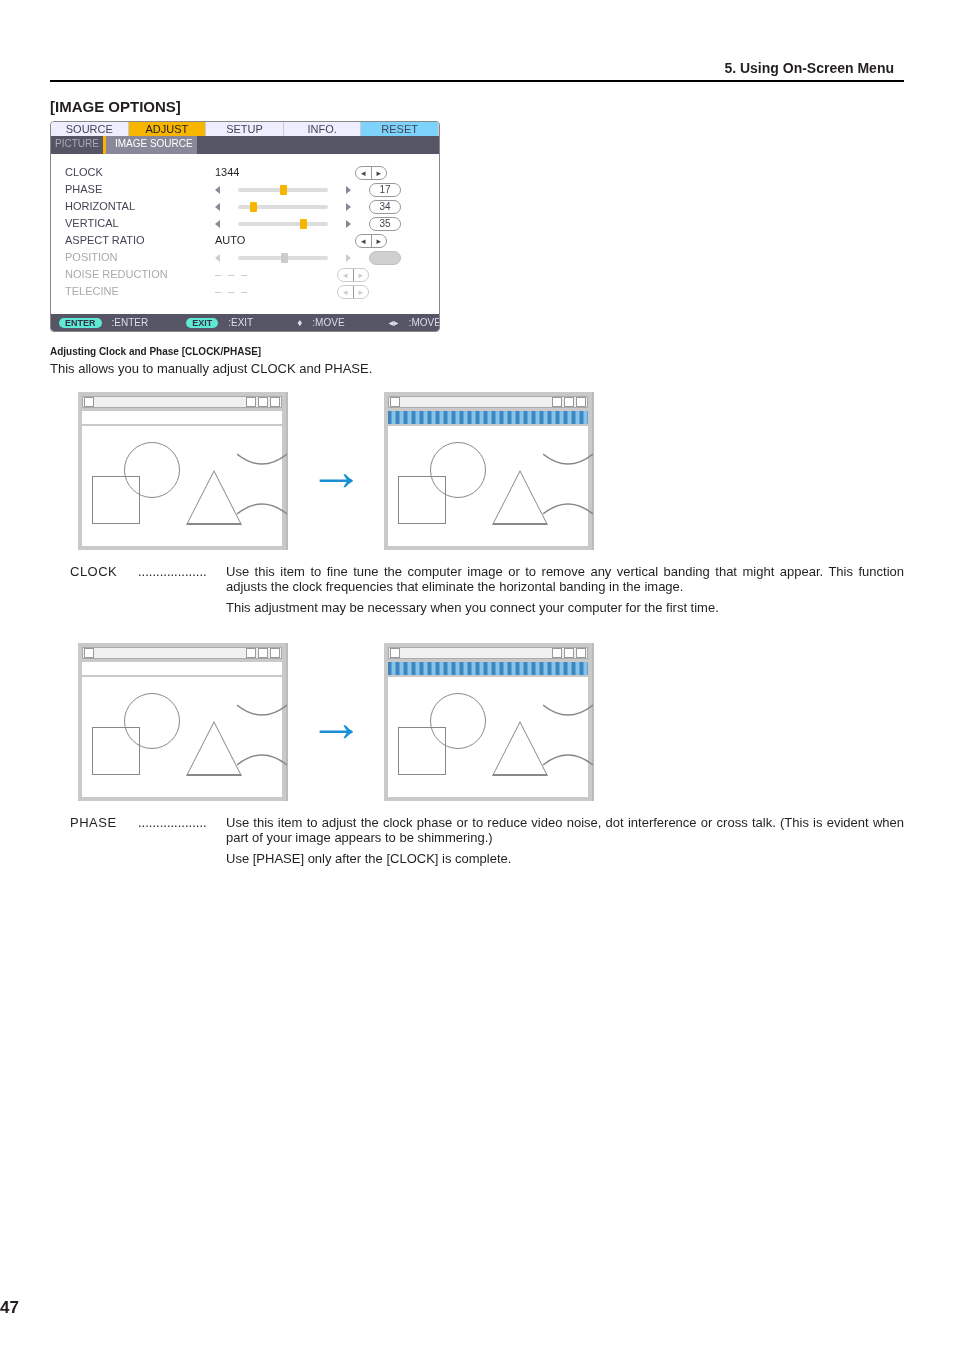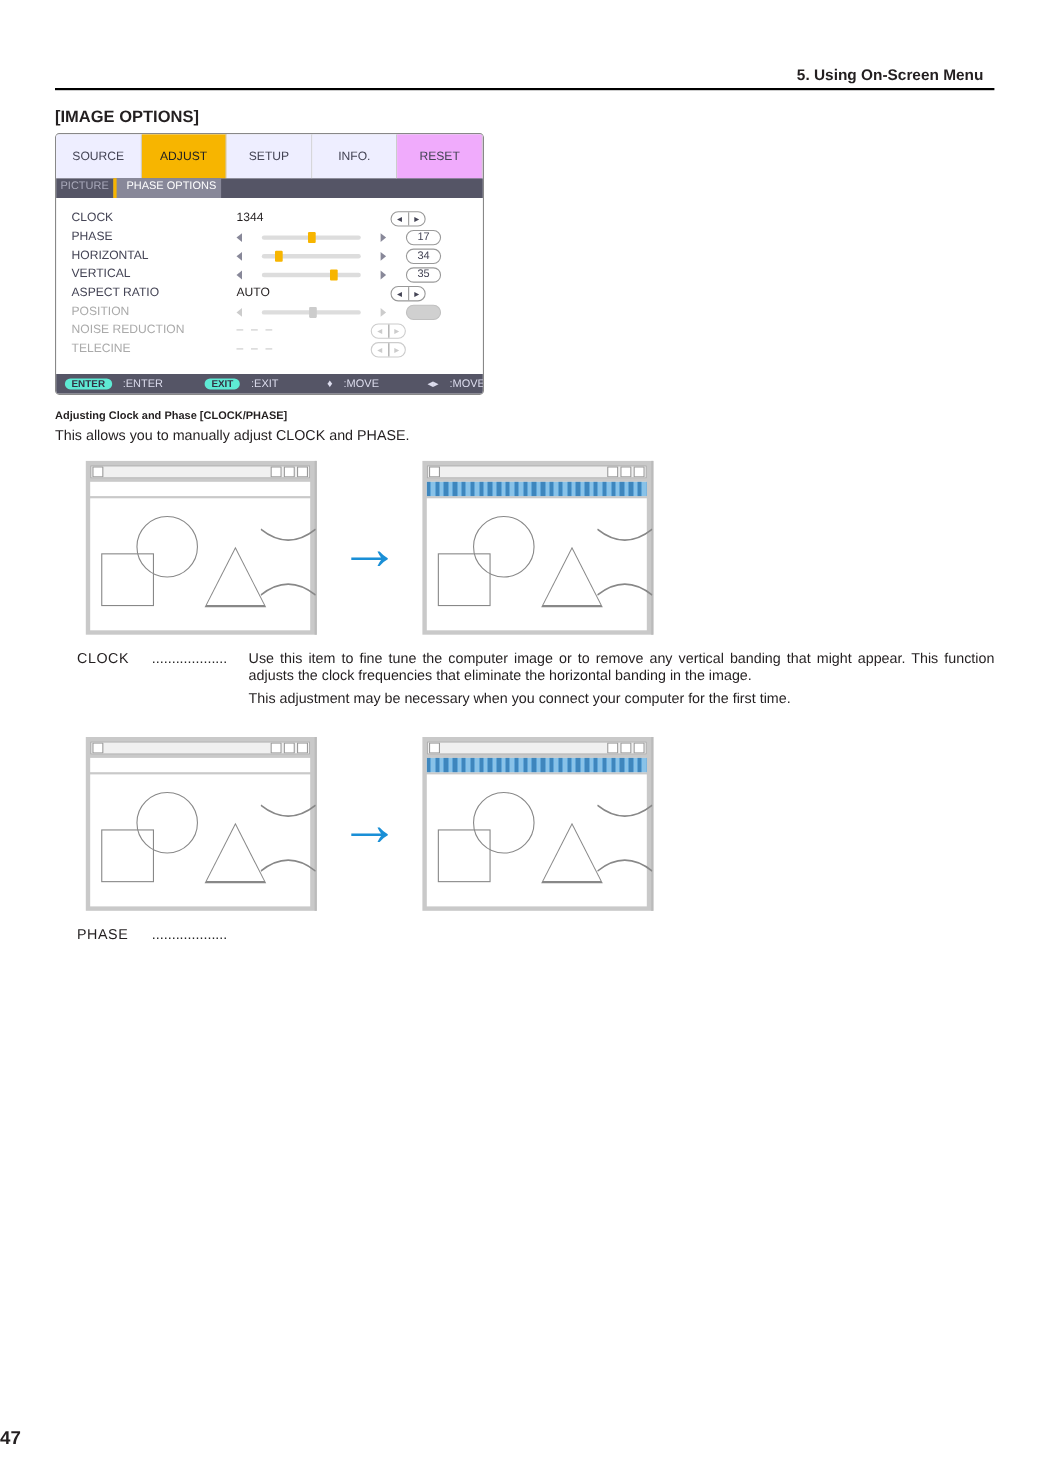--- a/index.html
+++ b/index.html
@@ -43,28 +43,28 @@
     font-size: 11px;
     margin: 6px 0 14px 0;
     overflow: hidden;
   }
   .osd-tabs {
     display: flex;
   }
   .osd-tab {
     flex: 1;
     text-align: center;
-    padding: 14px 0;
+    padding: 1px 0;
     color: #445;
     font-size: 11px;
     border-right: 1px solid #ccc;
     background: #eef;
   }
   .osd-tab.active { background: #f7b500; color: #222; }
-  .osd-tab.reset { background: #f0abfc; }
+  .osd-tab.reset { background: #7dd3fc; }
   .subtabs {
     display: flex;
     background: #556;
     color: #fff;
     height: 18px;
   }
   .subtab {
     padding: 2px 4px;
     color: #aab;
     font-size: 10px;
@@ -272,21 +272,21 @@
   <div class="osd-wrap">
     <div class="osd-tabs">
       <div class="osd-tab">SOURCE</div>
       <div class="osd-tab active">ADJUST</div>
       <div class="osd-tab">SETUP</div>
       <div class="osd-tab">INFO.</div>
       <div class="osd-tab reset">RESET</div>
     </div>
     <div class="subtabs">
       <div class="subtab">PICTURE</div>
-      <div class="subtab active">PHASE OPTIONS</div>
+      <div class="subtab active">IMAGE SOURCE</div>
     </div>
     <div class="osd-body">
       <div class="osd-labels">
         <div>CLOCK</div>
         <div>PHASE</div>
         <div>HORIZONTAL</div>
         <div>VERTICAL</div>
         <div>ASPECT RATIO</div>
         <div class="dim">POSITION</div>
         <div class="dim">NOISE REDUCTION</div>
@@ -472,16 +472,20 @@
         <svg class="wave" viewBox="0 0 50 80">
             <path d="M0 10 Q25 30 50 10 M0 70 Q25 50 50 70" stroke="#888" stroke-width="1.5" fill="none"></path>
           </svg>
       </div>
     </div>
   </div>
 
   <div class="dl">
     <div class="term">PHASE</div>
     <div class="dots">...................</div>
+    <div class="desc">
+      <p>Use this item to adjust the clock phase or to reduce video noise, dot interference or cross talk. (This is evident when part of your image appears to be shimmering.)</p>
+      <p class="last">Use [PHASE] only after the [CLOCK] is complete.</p>
+    </div>
   </div>
 </div>
 
 <div class="page-num">47</div>
 
 </body></html>

